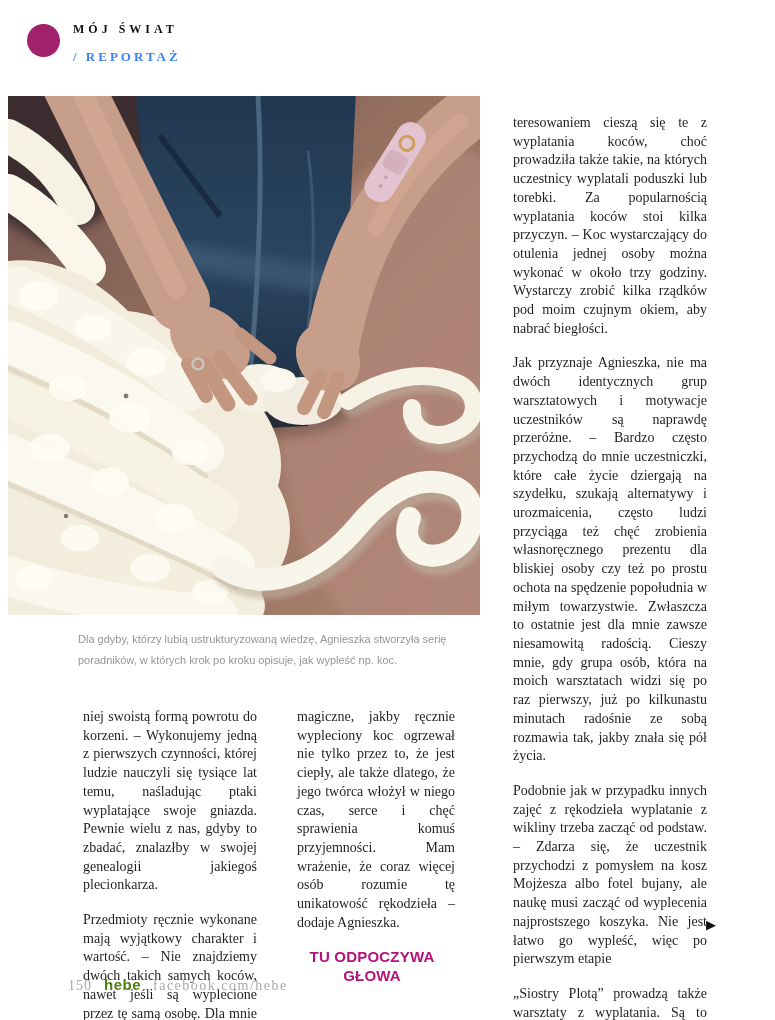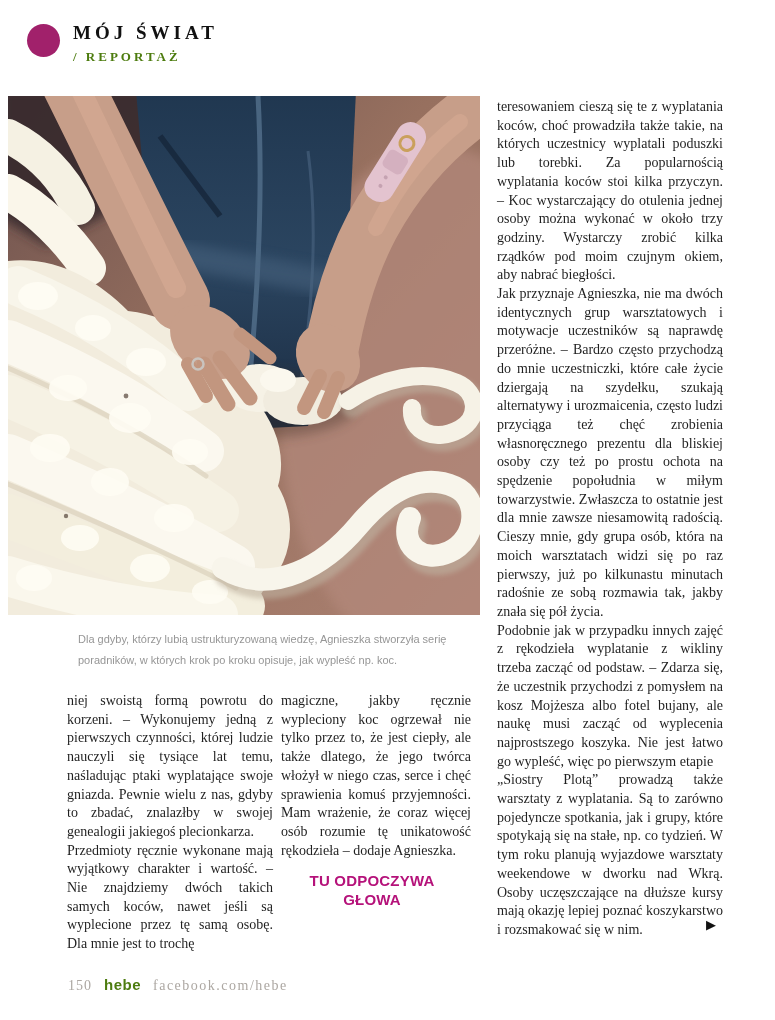--- a/index.html
+++ b/index.html
@@ -2,36 +2,36 @@
 <html lang="pl"><head>
 <meta charset="utf-8">
 <style>
   html,body{margin:0;padding:0;}
   body{width:775px;height:1020px;background:#ffffff;position:relative;overflow:hidden;
        font-family:"Liberation Serif",serif;color:#1f1f1f;}
   .abs{position:absolute;}
 
   
   .brand-dot{left:27px;top:24px;width:33px;height:33px;border-radius:50%;background:#a1216b;}
-  .section-title{left:73px;top:22px;font-size:19px;font-weight:700;letter-spacing:4px;color:#111;
+  .section-title{left:73px;top:22px;font-size:12px;font-weight:700;letter-spacing:4px;color:#111;
                  font-family:"Liberation Serif",serif;margin:0;}
-  .section-sub{left:73px;top:49px;font-size:13px;font-weight:700;letter-spacing:3px;color:#4d7c0f;
+  .section-sub{left:73px;top:49px;font-size:13px;font-weight:700;letter-spacing:3px;color:#3b82f6;
                font-family:"Liberation Serif",serif;}
 
   
   .photo{left:8px;top:96px;width:472px;height:519px;margin:0;overflow:hidden;background:#9b7568;}
   .photo svg{display:block;}
 
   
   .caption{left:78px;top:629px;width:398px;font-family:"Liberation Sans",sans-serif;
            font-size:11px;line-height:21px;color:#969696;}
 
   
   .col{font-size:14px;line-height:18.7px;text-align:justify;color:#1f1f1f;}
-  .col p{margin:0;}
+  .col p{margin:16px;}
   .col-left{left:67px;top:692px;width:206px;}
   .col-mid{left:281px;top:692px;width:190px;}
   .col-right{left:497px;top:98px;width:226px;}
   .subhead{font-family:"Liberation Sans",sans-serif;font-weight:800;font-size:15px;
            letter-spacing:0.2px;color:#b5127a;text-align:center;margin:12px 8px 8px 0;}
   .arrow{left:706px;top:917px;font-size:13px;color:#111;font-family:"DejaVu Sans",sans-serif;}
 
   
   .footer{left:68px;top:976px;display:flex;align-items:baseline;gap:12px;}
   .pnum{font-size:14px;color:#aca7a2;letter-spacing:1px;}

